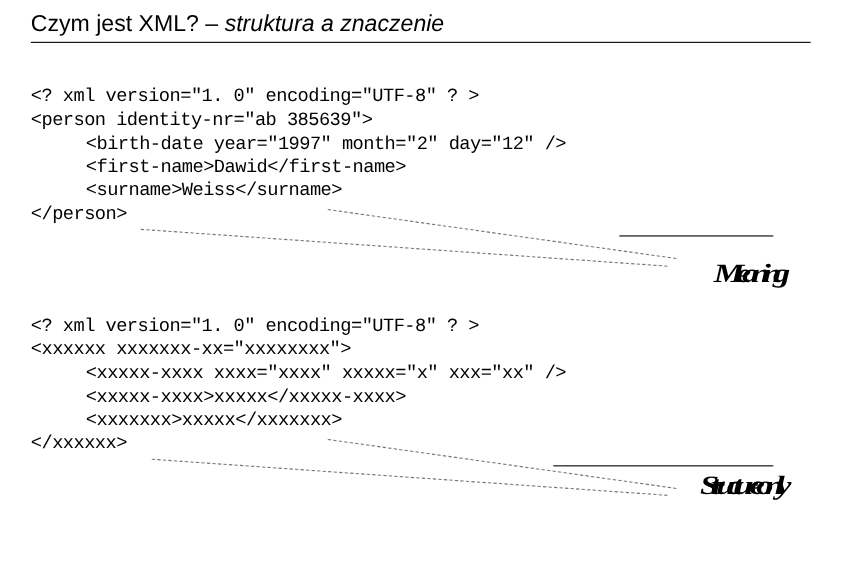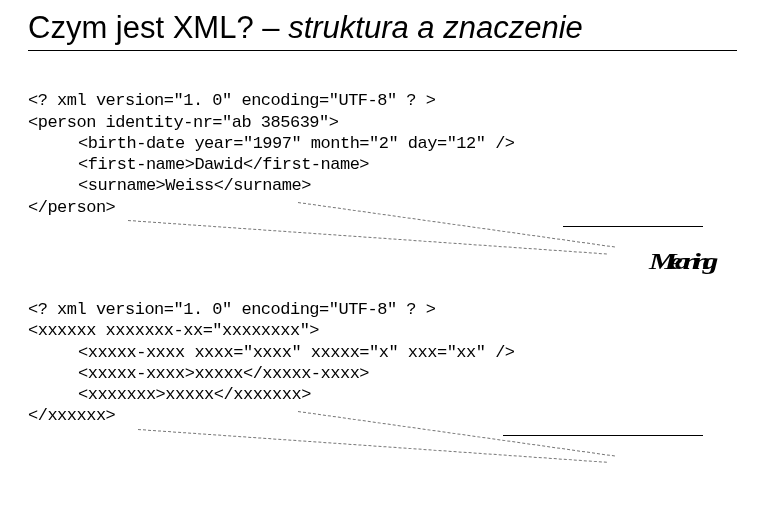--- a/index.html
+++ b/index.html
@@ -9,21 +9,21 @@
     width: 765px;
     height: 510px;
     overflow: hidden;
     position: relative;
   }
   .slide {
     padding: 10px 28px;
   }
   .title {
     font-family: Arial, Helvetica, sans-serif;
-    font-size: 31px;
+    font-size: 21px;
     color: #000;
     padding-bottom: 4px;
     border-bottom: 1px solid #000;
     margin-bottom: 18px;
   }
   .title .plain { font-style: normal; }
   .title .italic { font-style: italic; }
   .codeblock {
     font-family: "Courier New", Courier, monospace;
     font-size: 17px;
@@ -102,15 +102,18 @@
 <span>&lt;xxxxxx xxxxxxx-xx="xxxxxxxx"&gt;</span>
 <span class="indent">&lt;xxxxx-xxxx xxxx="xxxx" xxxxx="x" xxx="xx" /&gt;</span>
 <span class="indent">&lt;xxxxx-xxxx&gt;xxxxx&lt;/xxxxx-xxxx&gt;</span>
 <span class="indent">&lt;xxxxxxx&gt;xxxxx&lt;/xxxxxxx&gt;</span>
 <span>&lt;/xxxxxx&gt;</span></div>
 
   <div class="ann-container">
     <div class="ann-arrow arrow2a"></div>
     <div class="ann-arrow arrow2b"></div>
     <div class="ann-top" style="width:200px;"></div>
+    <div class="ann-label" style="top:8px;">
+      <span class="overstrike">Structure only</span>
+    </div>
   </div>
 
 </div>
 
 </body></html>

